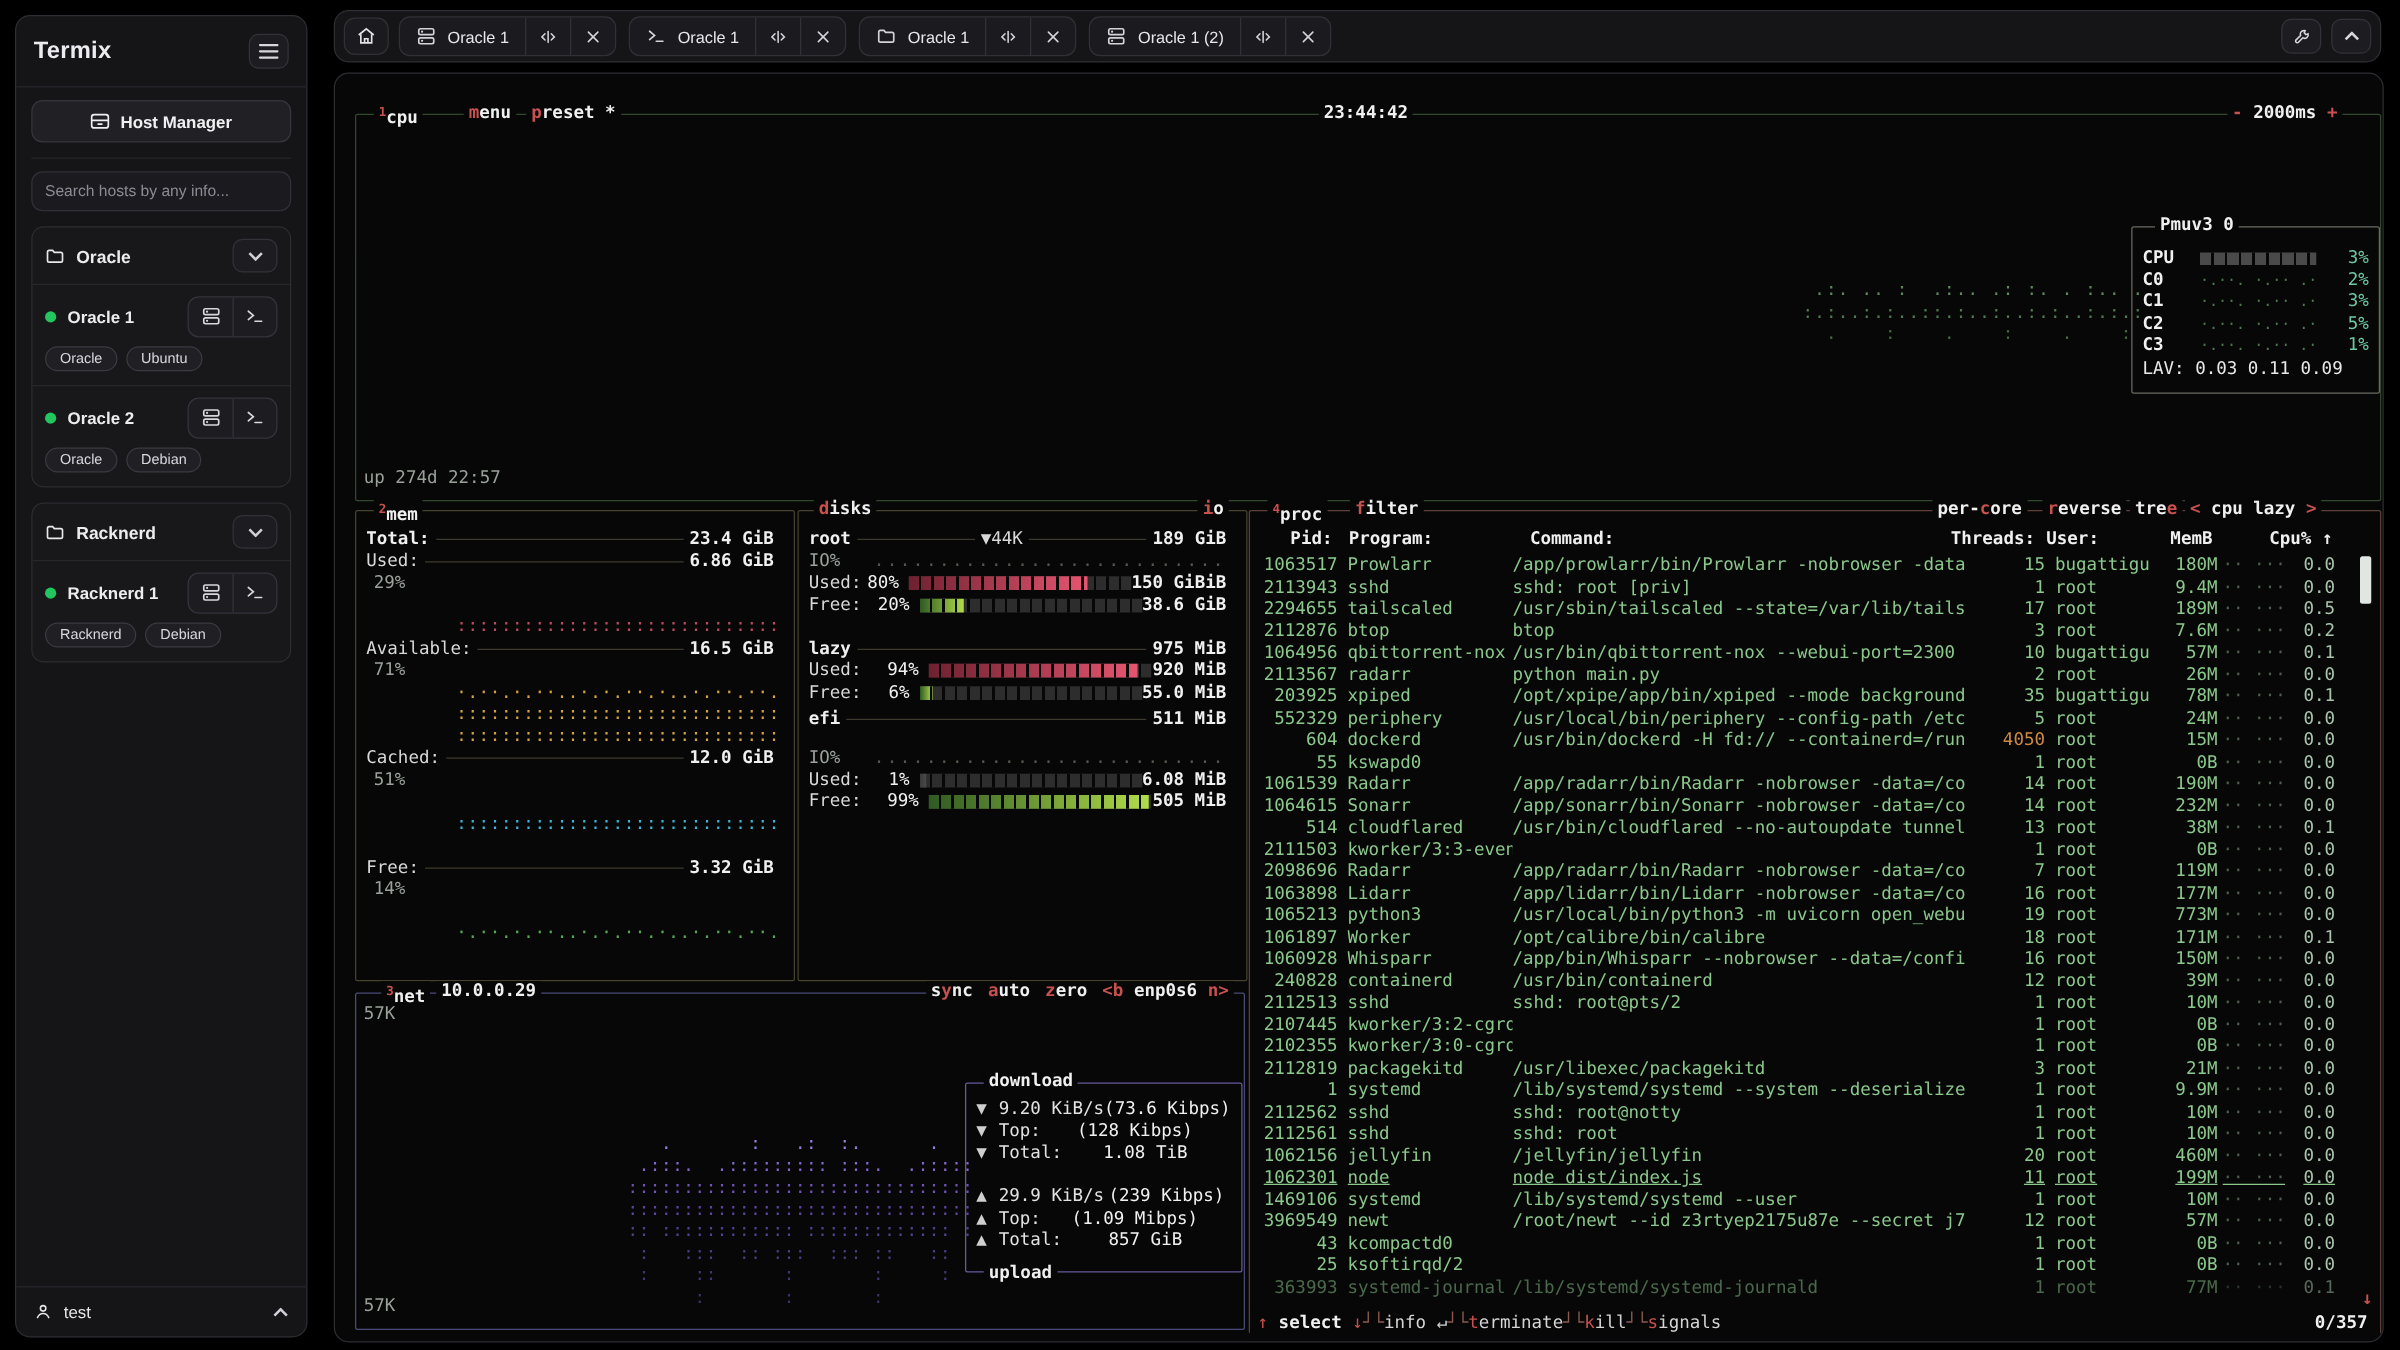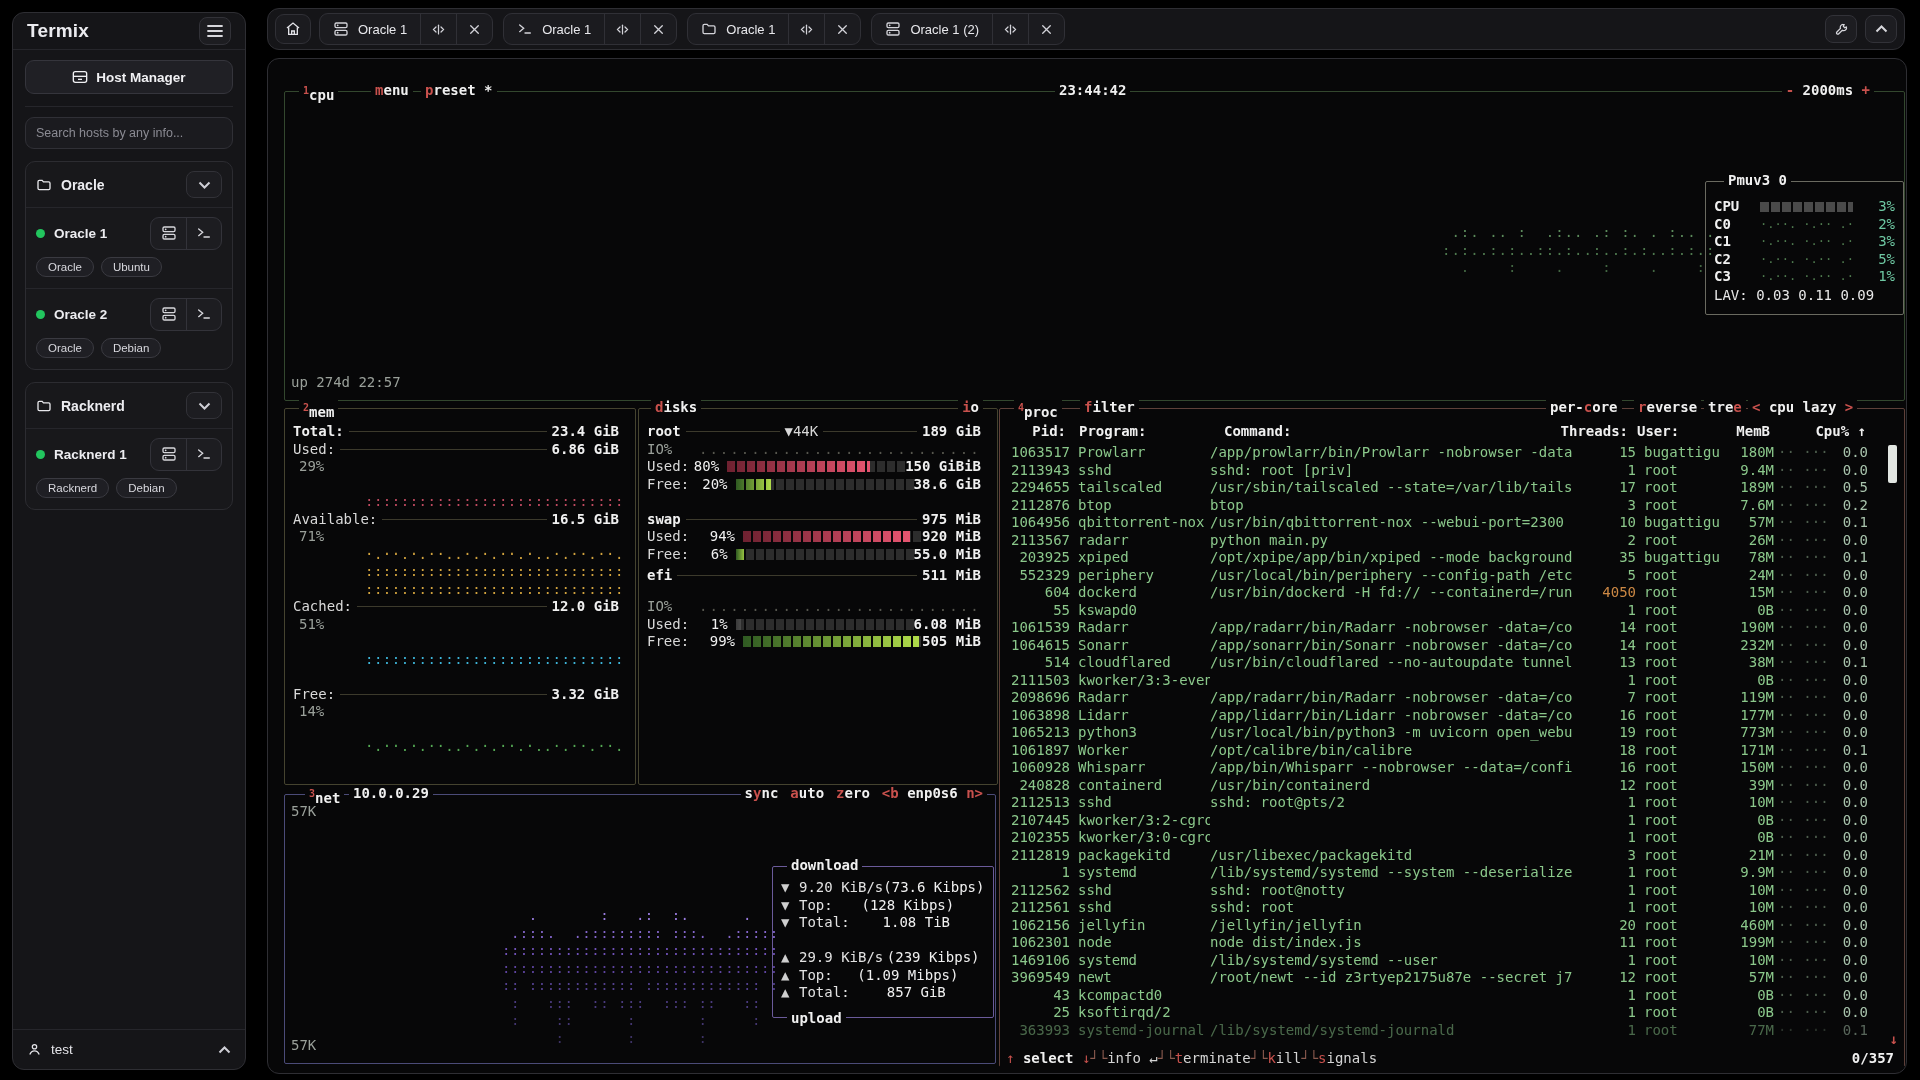--- a/index.html
+++ b/index.html
@@ -1,21 +1,21 @@
 <!DOCTYPE html>
 <html><head>
 <meta charset="utf-8">
 <style>
   html,body{margin:0;padding:0;background:#000;width:1920px;height:1080px;overflow:hidden;
     font-family:"Liberation Sans",sans-serif;-webkit-font-smoothing:antialiased;}
   svg{display:block;}
   
   .sidebar{position:absolute;left:12px;top:12px;width:232px;height:1056px;background:#151518;
     border:1px solid #2e2e33;border-radius:12px;display:flex;flex-direction:column;color:#ececf0;}
-  .sb-top{display:flex;align-items:center;justify-content:space-between;padding:4px 14px;border-bottom:1px solid #26262b;}
+  .sb-top{display:flex;align-items:center;justify-content:space-between;padding:14px 14px;border-bottom:1px solid #26262b;}
   .sb-title{font-size:19px;font-weight:bold;letter-spacing:.2px;}
   .iconbtn{background:#1d1d21;border:1px solid #323238;border-radius:8px;width:32px;height:28px;
     display:grid;place-items:center;color:#d7d7dc;cursor:pointer;padding:0;}
   .sb-sec{padding:10px 12px 0;}
   .hostmgr{width:100%;height:34px;background:#202025;border:1px solid #35353c;border-radius:9px;
     color:#f0f0f3;font-size:13.5px;font-weight:bold;display:flex;align-items:center;justify-content:center;gap:8px;cursor:pointer;}
   .sb-div{border-bottom:1px solid #26262b;margin-top:12px;}
   .search{width:100%;box-sizing:border-box;height:32px;background:#1b1b1f;border:1px solid #303036;
     border-radius:9px;color:#d6d6db;font-size:12.5px;padding:0 10px;outline:none;}
   .search::placeholder{color:#8b8b93;}
@@ -540,21 +540,21 @@
         </div>
         <div class="drow" style="top: 66.5px;">
           <span class="dlabel">Free:</span>
           <span class="dpct">20%</span>
           <div class="dbar">
             <div class="dfill" style="width: 20%; background: linear-gradient(90deg, rgb(47, 90, 34), rgb(177, 220, 74));"></div>
           </div>
           <span class="dval">38.6 GiB</span>
         </div>
         <div class="drow" style="top: 101.5px;">
-          <span class="white">swap</span>
+          <span class="white">lazy</span>
           <span class="conn"></span>
           <span class="val">975 MiB</span>
         </div>
         <div class="drow" style="top: 119px;">
           <span class="dlabel">Used:</span>
           <span class="dpct">94%</span>
           <div class="dbar">
             <div class="dfill" style="width: 94%; background: linear-gradient(90deg, rgb(110, 33, 48), rgb(230, 85, 112));"></div>
           </div>
           <span class="dval">920 MiB</span>
@@ -671,21 +671,21 @@
         <div class="prow" style="top: 350px;"><span class="c-pid">1060928</span><span class="c-prog">Whisparr</span><span class="c-cmd">/app/bin/Whisparr --nobrowser --data=/confi</span><span class="c-thr">16</span><span class="c-user">root</span><span class="c-mem">150M</span><span class="c-dots">·· ····</span><span class="c-cpu">0.0</span></div>
         <div class="prow" style="top: 367.5px;"><span class="c-pid">240828</span><span class="c-prog">containerd</span><span class="c-cmd">/usr/bin/containerd</span><span class="c-thr">12</span><span class="c-user">root</span><span class="c-mem">39M</span><span class="c-dots">·· ····</span><span class="c-cpu">0.0</span></div>
         <div class="prow" style="top: 385px;"><span class="c-pid">2112513</span><span class="c-prog">sshd</span><span class="c-cmd">sshd: root@pts/2</span><span class="c-thr">1</span><span class="c-user">root</span><span class="c-mem">10M</span><span class="c-dots">·· ····</span><span class="c-cpu">0.0</span></div>
         <div class="prow" style="top: 402.5px;"><span class="c-pid">2107445</span><span class="c-prog">kworker/3:2-cgro</span><span class="c-cmd"></span><span class="c-thr">1</span><span class="c-user">root</span><span class="c-mem">0B</span><span class="c-dots">·· ····</span><span class="c-cpu">0.0</span></div>
         <div class="prow" style="top: 420px;"><span class="c-pid">2102355</span><span class="c-prog">kworker/3:0-cgro</span><span class="c-cmd"></span><span class="c-thr">1</span><span class="c-user">root</span><span class="c-mem">0B</span><span class="c-dots">·· ····</span><span class="c-cpu">0.0</span></div>
         <div class="prow" style="top: 437.5px;"><span class="c-pid">2112819</span><span class="c-prog">packagekitd</span><span class="c-cmd">/usr/libexec/packagekitd</span><span class="c-thr">3</span><span class="c-user">root</span><span class="c-mem">21M</span><span class="c-dots">·· ····</span><span class="c-cpu">0.0</span></div>
         <div class="prow" style="top: 455px;"><span class="c-pid">1</span><span class="c-prog">systemd</span><span class="c-cmd">/lib/systemd/systemd --system --deserialize</span><span class="c-thr">1</span><span class="c-user">root</span><span class="c-mem">9.9M</span><span class="c-dots">·· ····</span><span class="c-cpu">0.0</span></div>
         <div class="prow" style="top: 472.5px;"><span class="c-pid">2112562</span><span class="c-prog">sshd</span><span class="c-cmd">sshd: root@notty</span><span class="c-thr">1</span><span class="c-user">root</span><span class="c-mem">10M</span><span class="c-dots">·· ····</span><span class="c-cpu">0.0</span></div>
         <div class="prow" style="top: 490px;"><span class="c-pid">2112561</span><span class="c-prog">sshd</span><span class="c-cmd">sshd: root</span><span class="c-thr">1</span><span class="c-user">root</span><span class="c-mem">10M</span><span class="c-dots">·· ····</span><span class="c-cpu">0.0</span></div>
         <div class="prow" style="top: 507.5px;"><span class="c-pid">1062156</span><span class="c-prog">jellyfin</span><span class="c-cmd">/jellyfin/jellyfin</span><span class="c-thr">20</span><span class="c-user">root</span><span class="c-mem">460M</span><span class="c-dots">·· ····</span><span class="c-cpu">0.0</span></div>
-        <div class="prow" style="top: 525px;"><span class="c-pid">1062301</span><span class="c-prog">node</span><span class="c-cmd">node dist/index.js</span><span class="c-thr">11</span><span class="c-user">root</span><span class="c-mem">199M</span><span class="c-dots">·· ····</span><span class="c-cpu">0.0</span></div>
+        <div class="prow" style="top: 525px; text-decoration: underline;"><span class="c-pid">1062301</span><span class="c-prog">node</span><span class="c-cmd">node dist/index.js</span><span class="c-thr">11</span><span class="c-user">root</span><span class="c-mem">199M</span><span class="c-dots">·· ····</span><span class="c-cpu">0.0</span></div>
         <div class="prow" style="top: 542.5px;"><span class="c-pid">1469106</span><span class="c-prog">systemd</span><span class="c-cmd">/lib/systemd/systemd --user</span><span class="c-thr">1</span><span class="c-user">root</span><span class="c-mem">10M</span><span class="c-dots">·· ····</span><span class="c-cpu">0.0</span></div>
         <div class="prow" style="top: 560px;"><span class="c-pid">3969549</span><span class="c-prog">newt</span><span class="c-cmd">/root/newt --id z3rtyep2175u87e --secret j7</span><span class="c-thr">12</span><span class="c-user">root</span><span class="c-mem">57M</span><span class="c-dots">·· ····</span><span class="c-cpu">0.0</span></div>
         <div class="prow" style="top: 577.5px;"><span class="c-pid">43</span><span class="c-prog">kcompactd0</span><span class="c-cmd"></span><span class="c-thr">1</span><span class="c-user">root</span><span class="c-mem">0B</span><span class="c-dots">·· ····</span><span class="c-cpu">0.0</span></div>
         <div class="prow" style="top: 595px;"><span class="c-pid">25</span><span class="c-prog">ksoftirqd/2</span><span class="c-cmd"></span><span class="c-thr">1</span><span class="c-user">root</span><span class="c-mem">0B</span><span class="c-dots">·· ····</span><span class="c-cpu">0.0</span></div>
         <div class="prow dim" style="top: 612.5px;"><span class="c-pid">363993</span><span class="c-prog">systemd-journal</span><span class="c-cmd">/lib/systemd/systemd-journald</span><span class="c-thr">1</span><span class="c-user">root</span><span class="c-mem">77M</span><span class="c-dots">·· ····</span><span class="c-cpu">0.1</span></div>
       </div>
     <div class="pscroll"></div>
     <div class="pdown">↓</div>
 
     <div class="pfoot">

